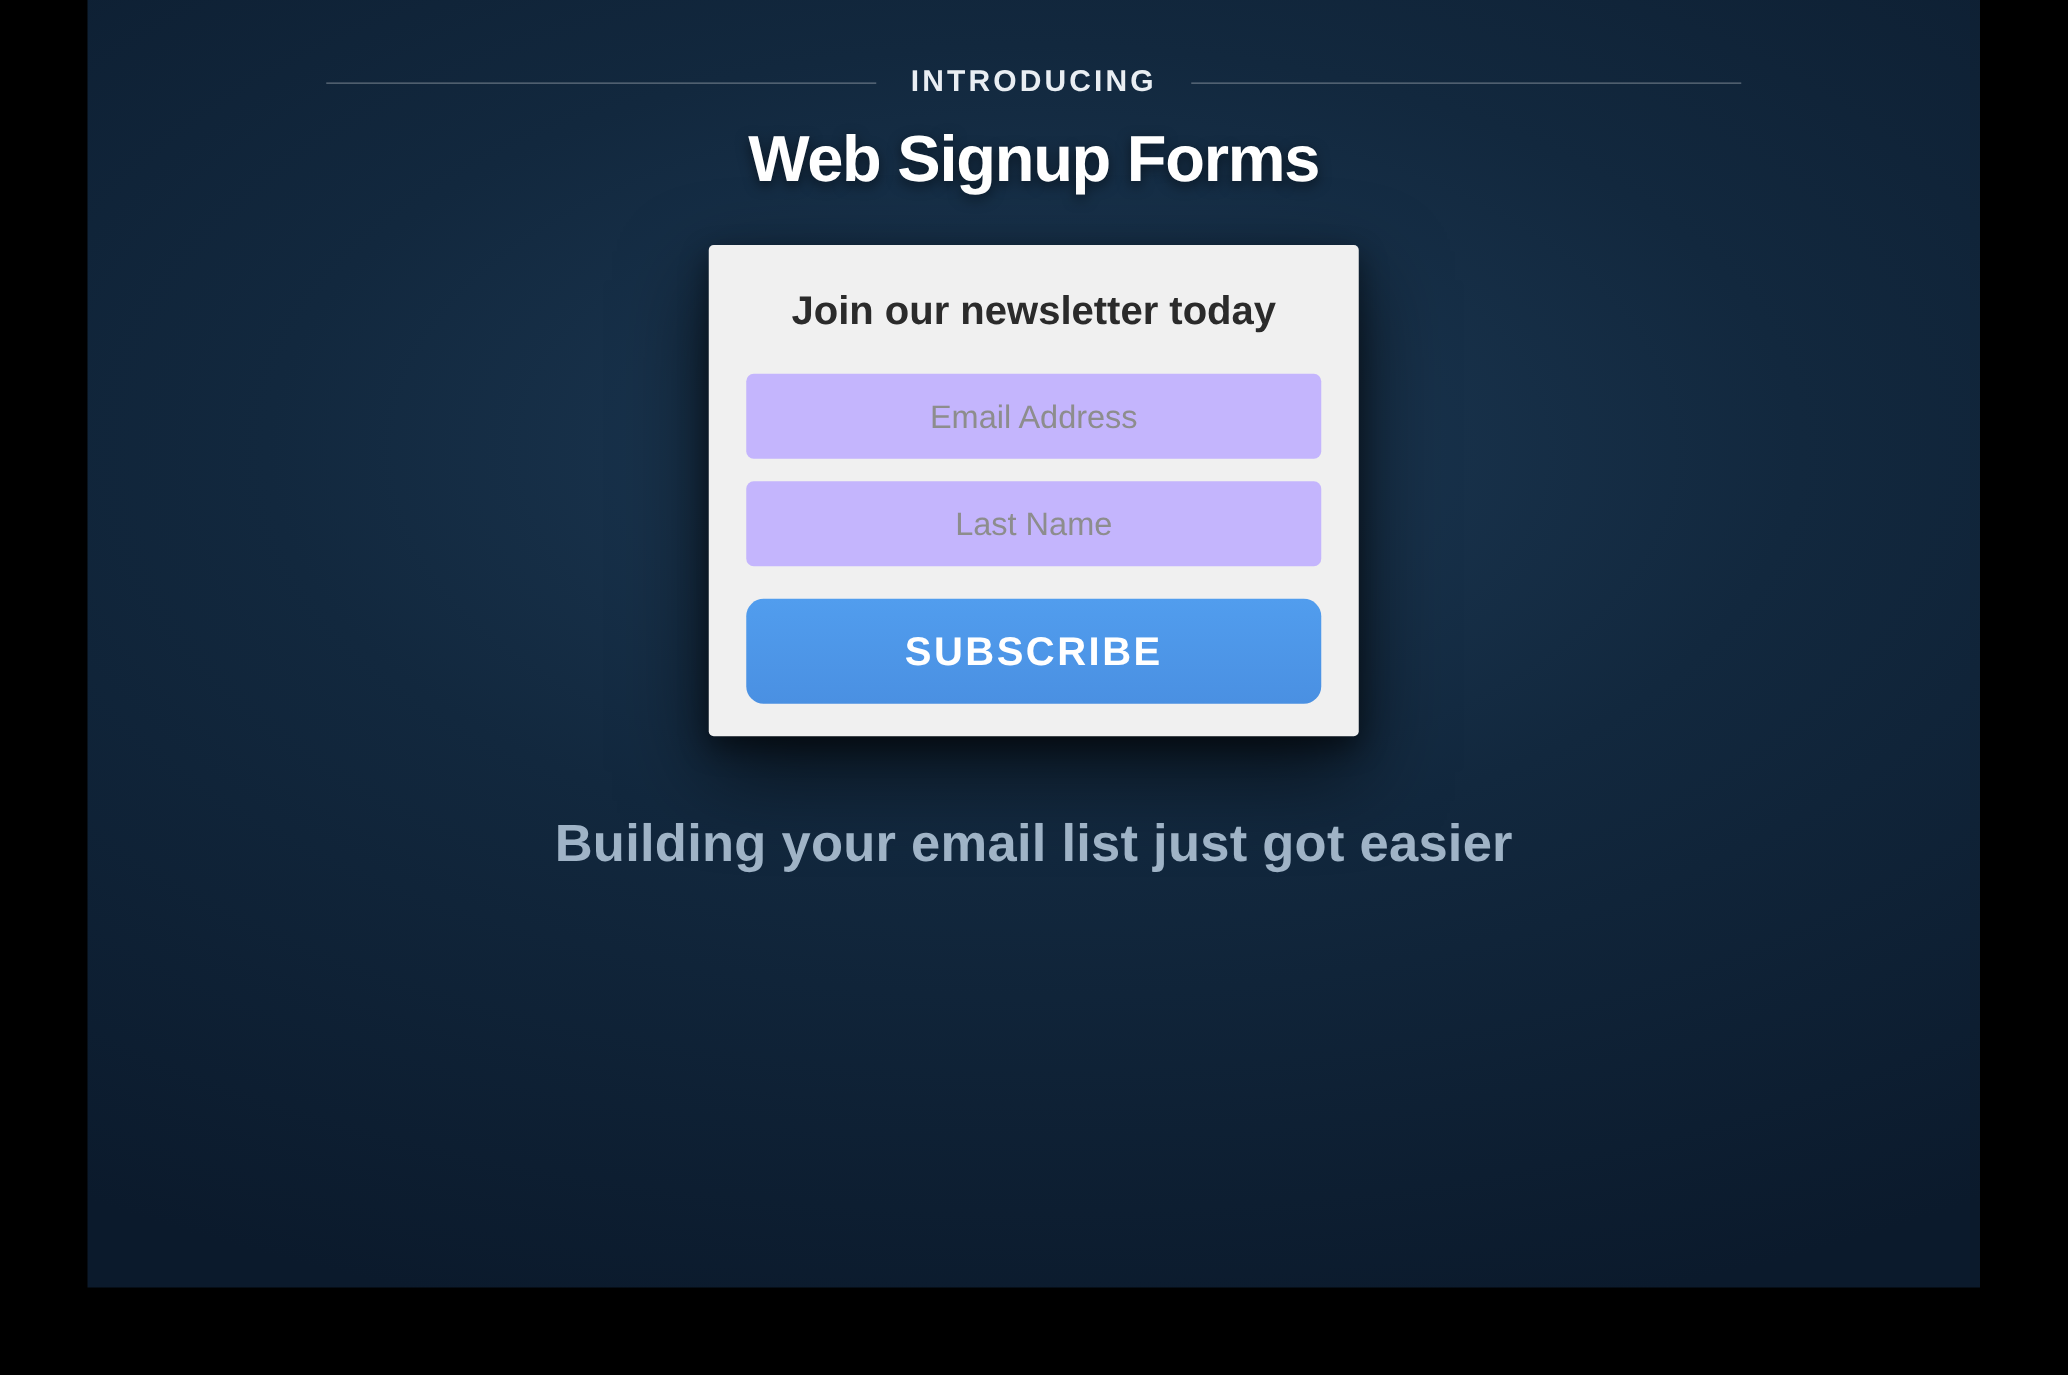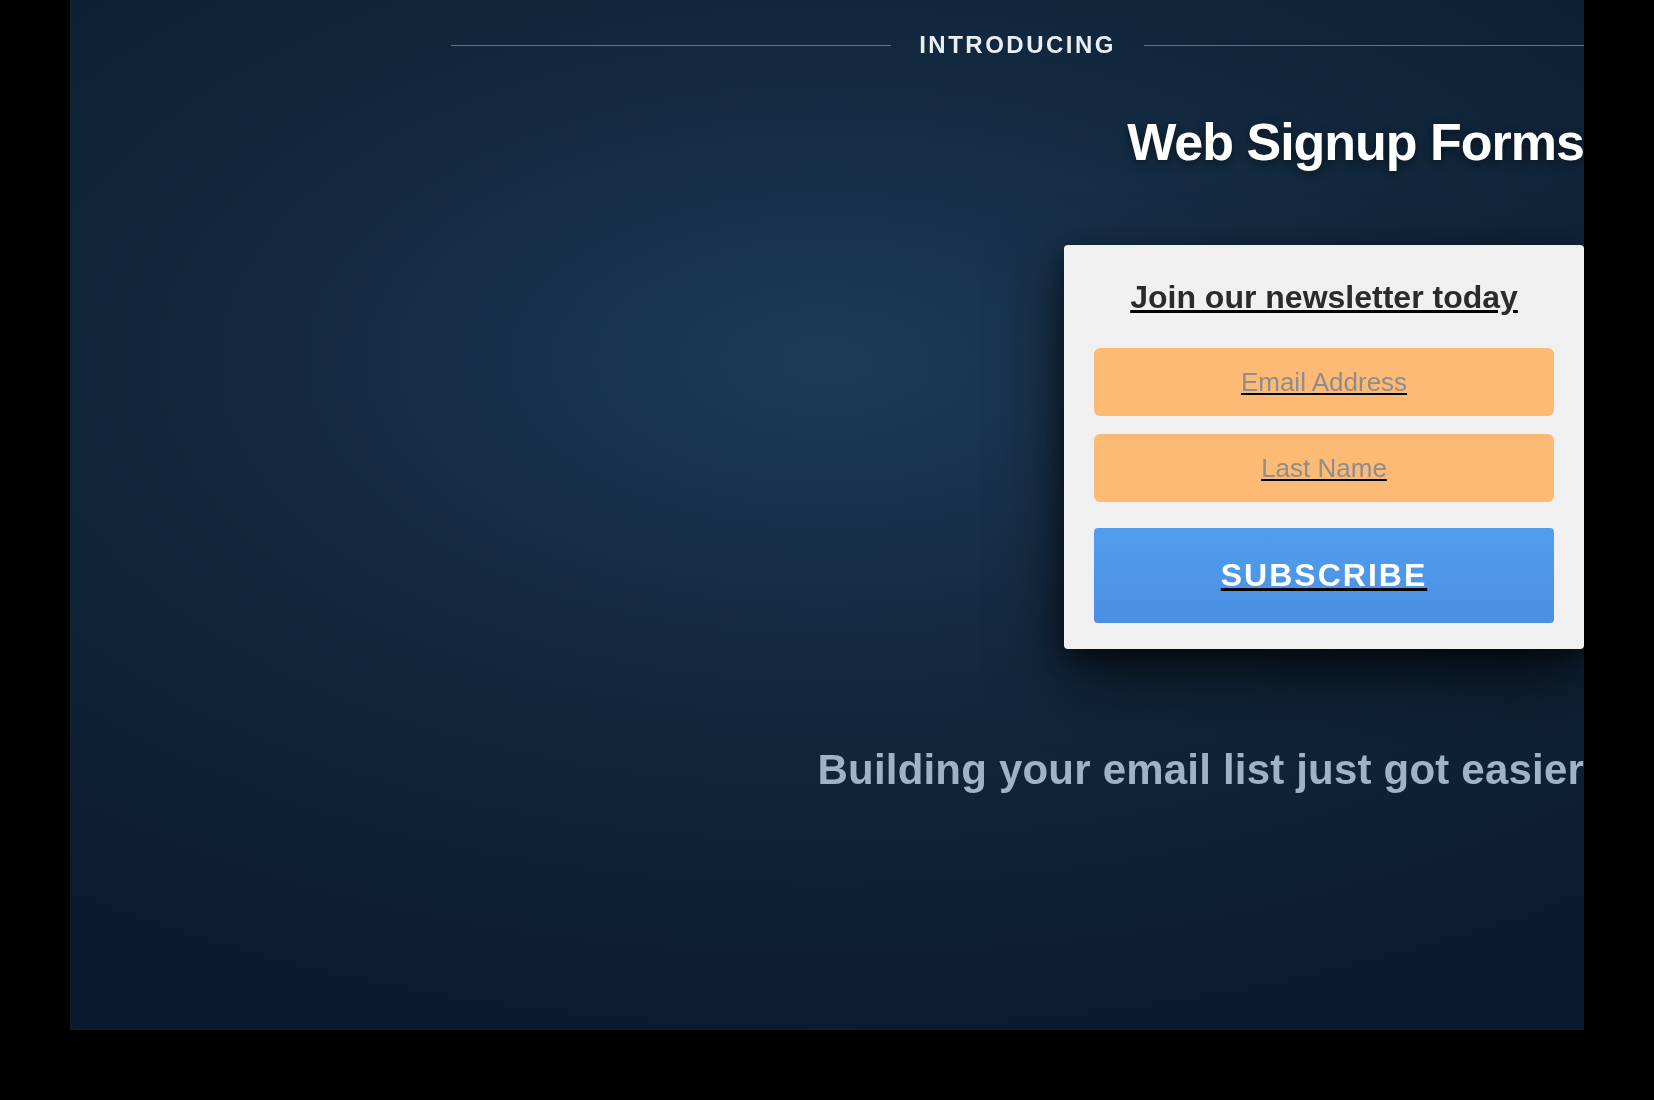--- a/index.html
+++ b/index.html
@@ -18,23 +18,22 @@
       justify-content: center;
       padding: 0 70px 70px 70px;
     }
     
     .hero {
       width: 100%;
       height: 100%;
       background: radial-gradient(ellipse 90% 70% at 50% 35%, #1d3a56 0%, #12283e 45%, #0b1a2c 100%);
       display: flex;
       flex-direction: column;
-      align-items: flex-end;
-      padding-top: 31px;
-      gap: 35px;
+      align-items: center;
+      padding-top: 52px;
     }
     
     .eyebrow-row {
       display: flex;
       align-items: center;
       gap: 28px;
       margin-bottom: 18px;
     }
     
     .rule {
@@ -61,55 +60,54 @@
     
     .card {
       width: 520px;
       background: #f0f0f0;
       border-radius: 4px;
       box-shadow: 0 28px 70px rgba(0,0,0,0.65), 0 8px 22px rgba(0,0,0,0.45);
       padding: 34px 30px 26px 30px;
       display: flex;
       flex-direction: column;
       align-items: stretch;
-      text-decoration: underline;
     }
     
     .card-title {
       color: #2b2b2b;
       font-size: 32px;
       font-weight: 700;
       text-align: center;
       margin-bottom: 32px;
     }
     
     .field {
       width: 100%;
       height: 68px;
-      background: #fdba74;
+      background: #c4b5fd;
       border: none;
       border-radius: 6px;
       margin-bottom: 18px;
       font-size: 26px;
       font-weight: 500;
       color: #555;
       text-align: center;
       font-family: inherit;
     }
     
     .field::placeholder {
       color: #8d8d8d;
     }
     
     .subscribe-btn {
       width: 100%;
-      height: 95px;
+      height: 84px;
       background: linear-gradient(180deg, #519dee 0%, #4a90e2 100%);
       border: none;
-      border-radius: 4px;
+      border-radius: 14px;
       color: #fff;
       font-size: 32px;
       font-weight: 700;
       letter-spacing: 2px;
       cursor: pointer;
       font-family: inherit;
       margin-top: 8px;
     }
     
     .tagline {

